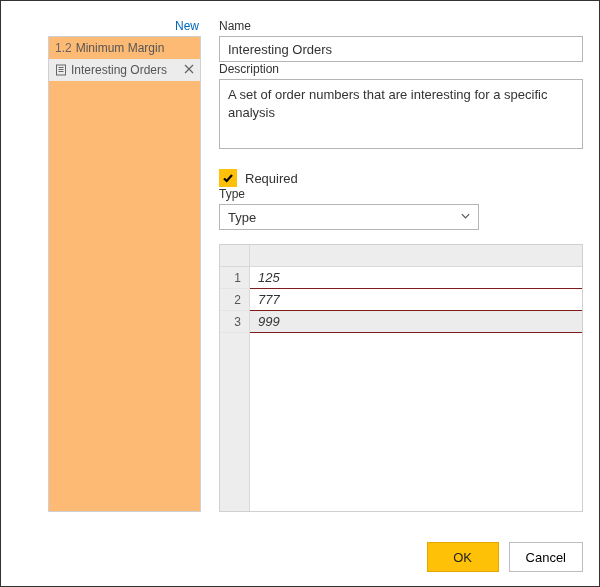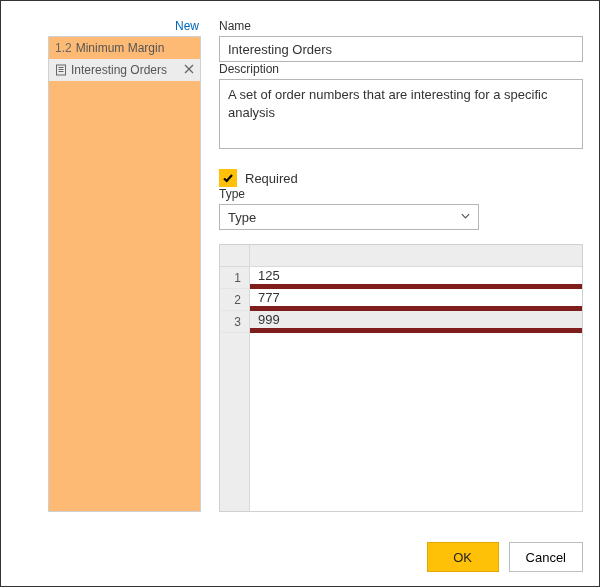--- a/index.html
+++ b/index.html
@@ -207,21 +207,22 @@
     color: #555;
     border-bottom: 1px solid #e5e5e5;
   }
   .cell {
     height: 22px;
     display: flex;
     align-items: center;
     padding: 0 8px;
     font-size: 13px;
     color: #333;
-    border-bottom: 5px solid #7f1d1d;
+    border-bottom: 1px solid #7f1d1d;
+    font-style: italic;
   }
   .cell.selected { background: #ececec; }
   
   .footer {
     display: flex;
     justify-content: flex-end;
     gap: 10px;
     margin-top: 14px;
   }
   .btn {

